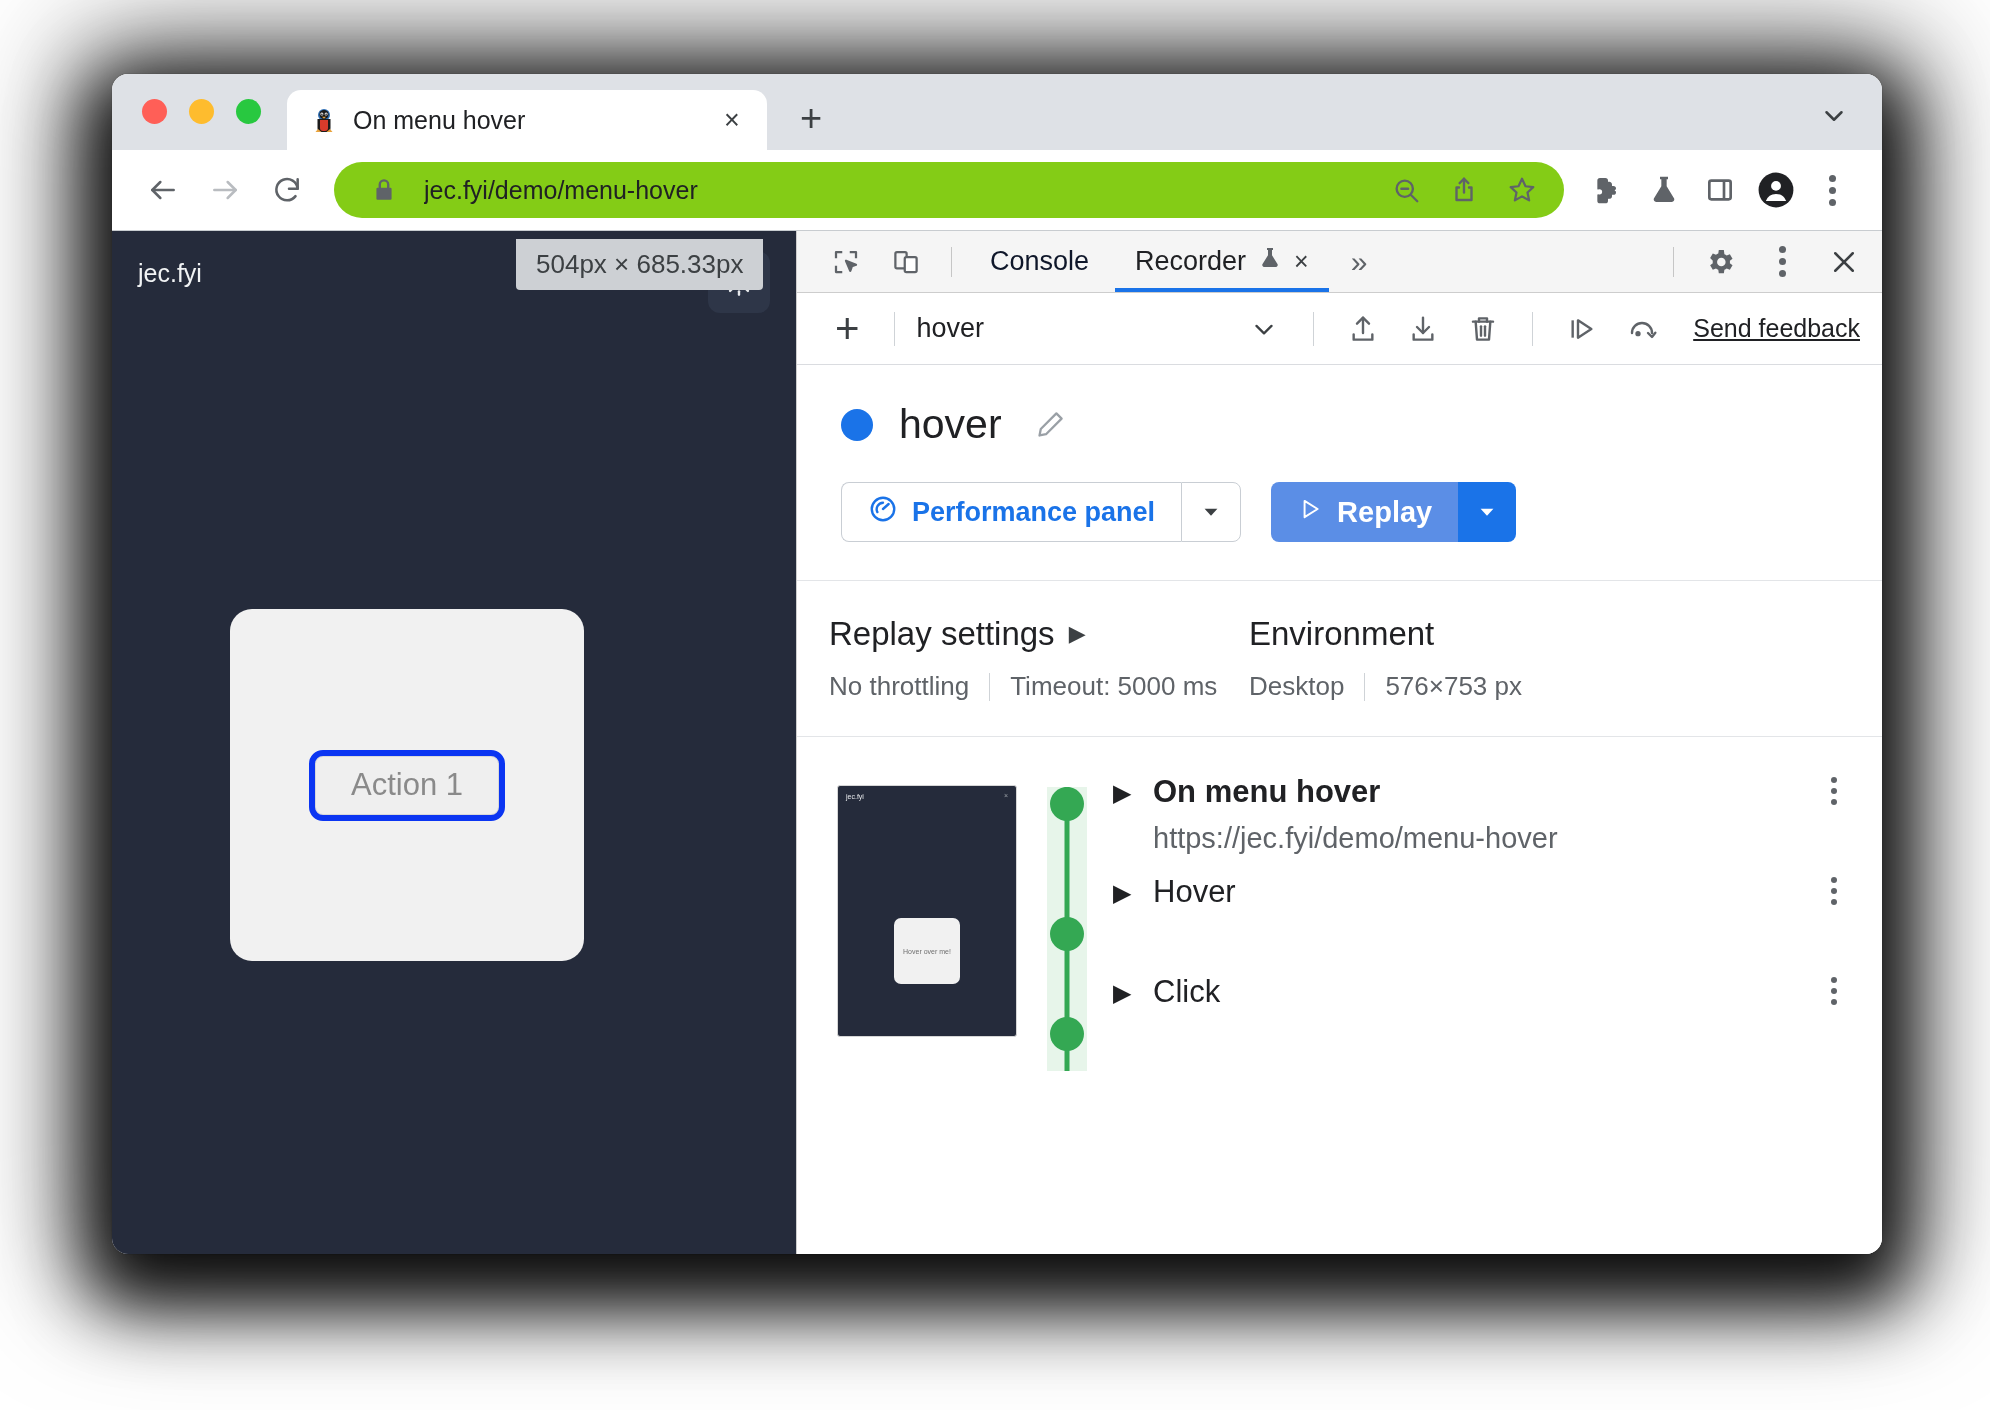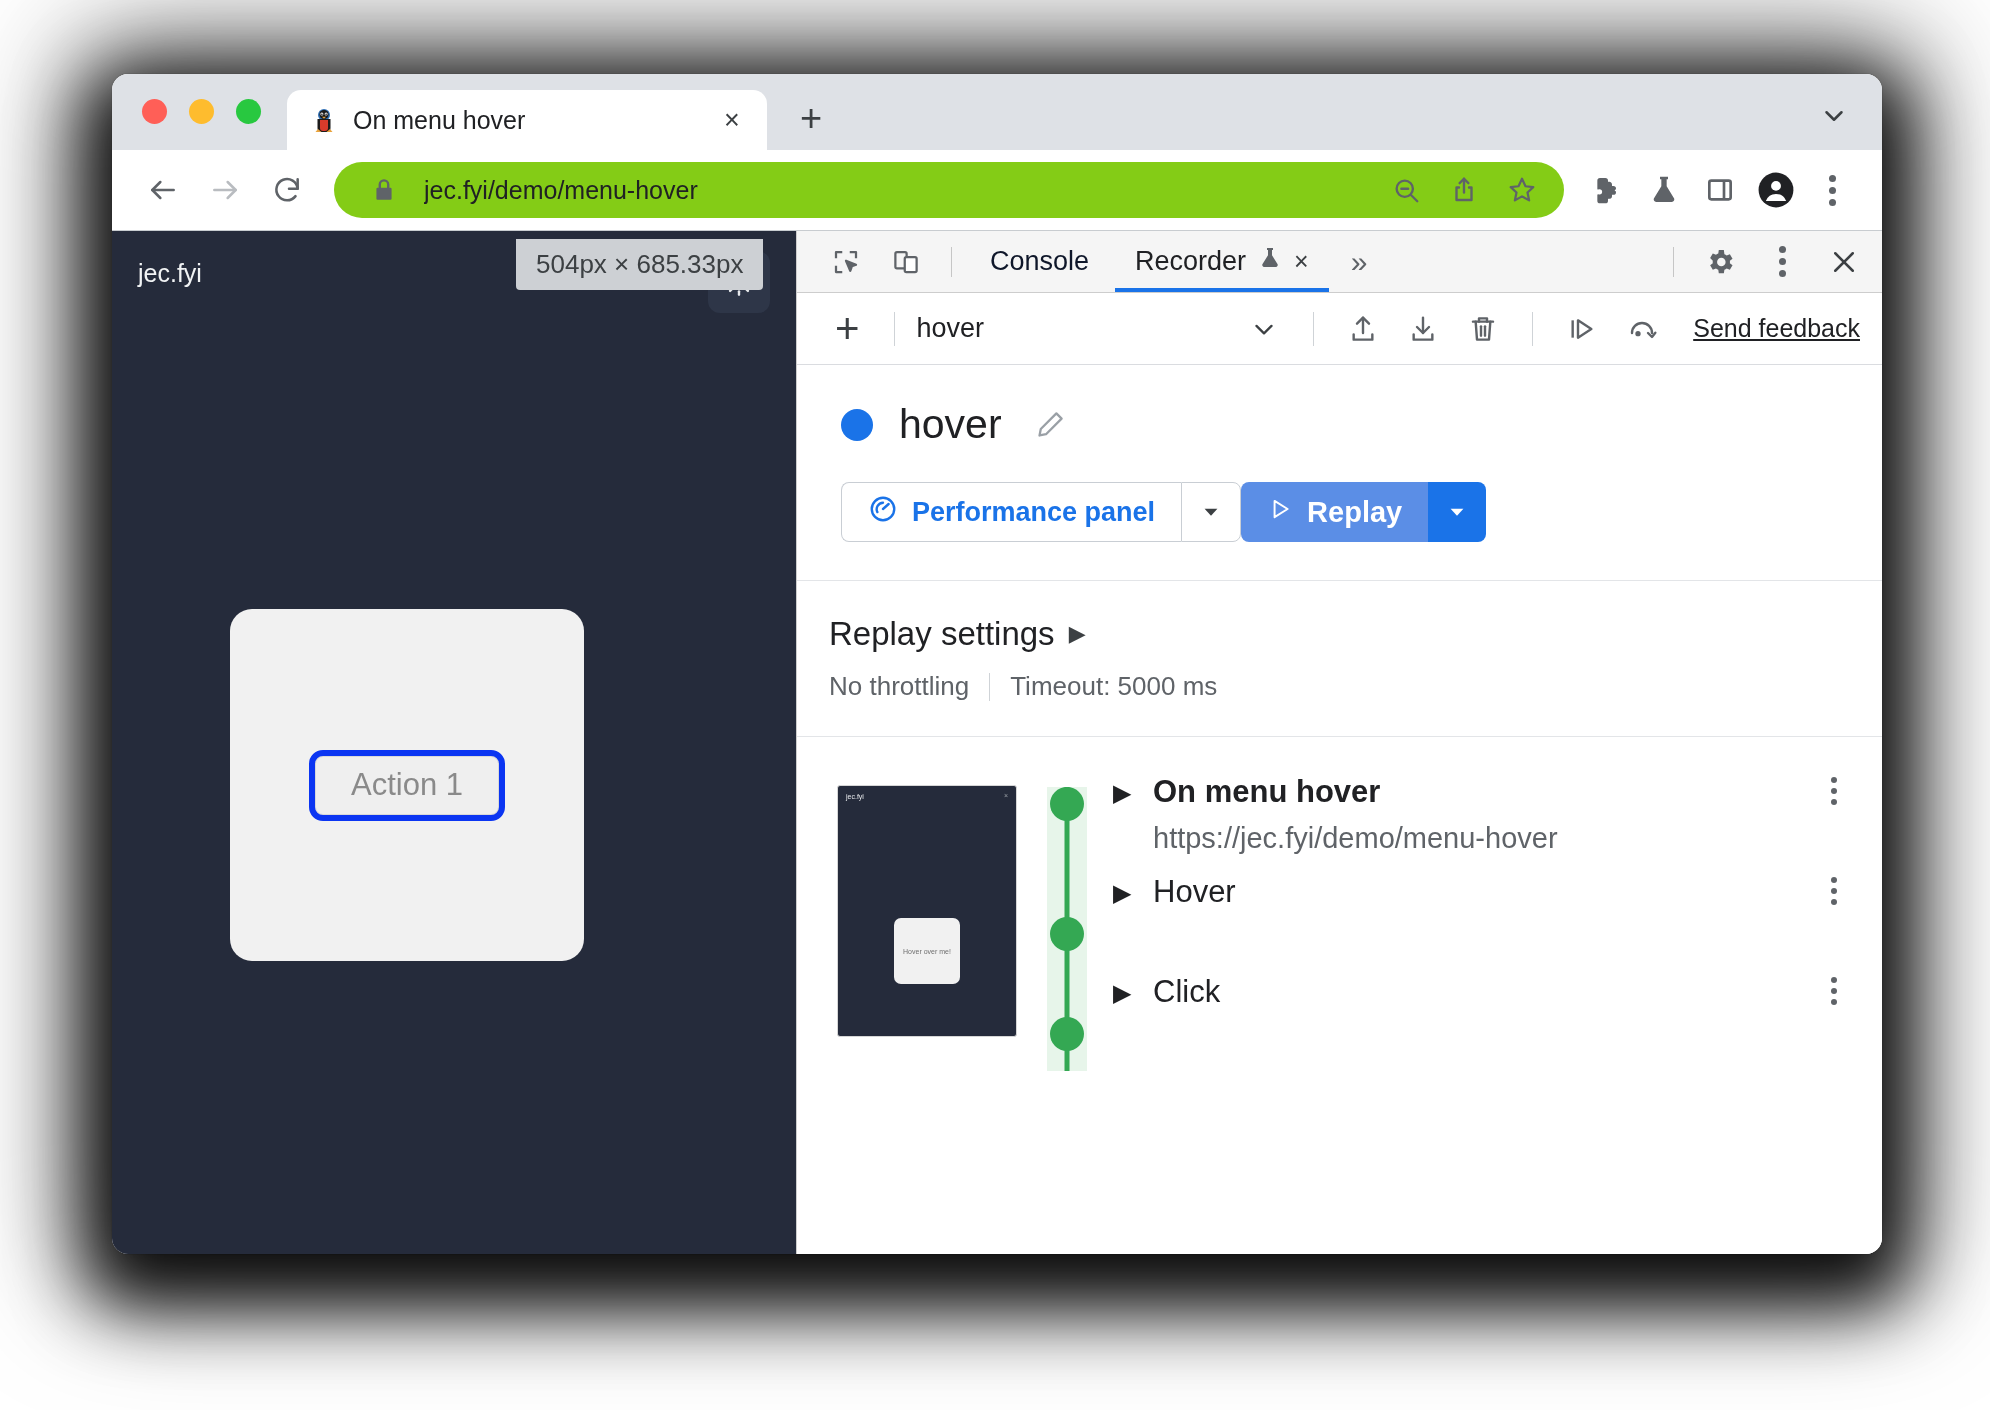--- a/index.html
+++ b/index.html
@@ -252,21 +252,21 @@
     flex: 0 0 auto;
   }
 
   
   .rec-header { padding: 36px 0 0 44px; }
   .rec-title-row { display: flex; align-items: center; gap: 26px; }
   .rec-dot { width: 32px; height: 32px; border-radius: 50%; background: #1a73e8; flex: 0 0 auto; }
   .rec-title { font-size: 41px; color: #202124; }
   .rec-edit { width: 44px; height: 44px; display: flex; align-items: center; justify-content: center; color: #9aa0a6; }
 
-  .rec-buttons { display: flex; align-items: center; padding: 34px 0 38px 0; }
+  .rec-buttons { display: flex; align-items: center; gap: 30px; padding: 34px 0 38px 0; }
   .btn-group { display: flex; align-items: stretch; }
   .btn-perf {
     height: 60px;
     border: 1px solid #c9ced4;
     border-right: none;
     border-radius: 8px 0 0 8px;
     background: #fff;
     display: flex; align-items: center; gap: 14px;
     padding: 0 26px;
     font-size: 27px;
@@ -698,20 +698,30 @@
             <div class="settings-head">
               <span>Replay settings</span>
               <span class="settings-caret">▶</span>
             </div>
             <div class="settings-vals">
               <span>No throttling</span>
               <span class="pipe"></span>
               <span>Timeout: 5000 ms</span>
             </div>
           </div>
+          <div class="settings-col env">
+            <div class="settings-head">
+              <span>Environment</span>
+            </div>
+            <div class="settings-vals">
+              <span>Desktop</span>
+              <span class="pipe"></span>
+              <span>576×753 px</span>
+            </div>
+          </div>
         </div>
 
         <div class="steps">
           <div class="steps-inner">
 
             <div class="thumb">
               <span class="thumb-logo">jec.fyi</span>
               <span class="thumb-x">×</span>
               <span class="thumb-card">
                 <span>Hover over me!</span>

